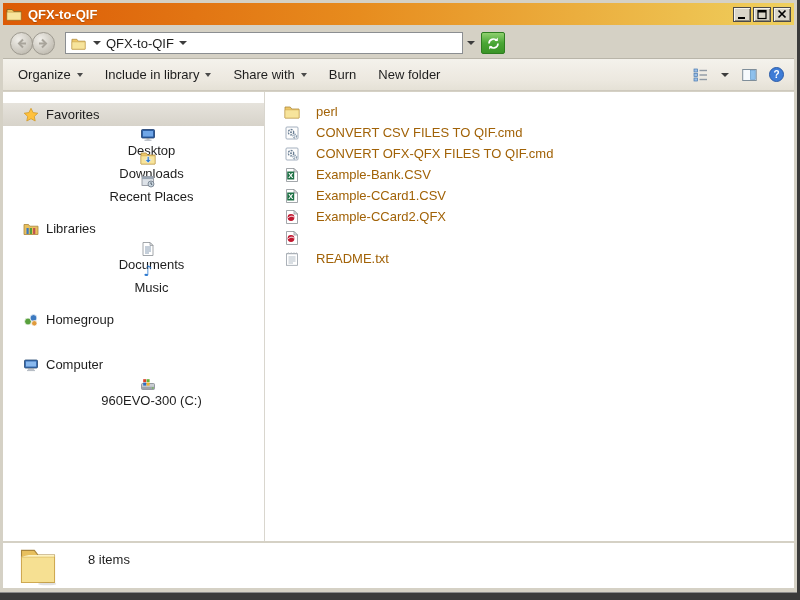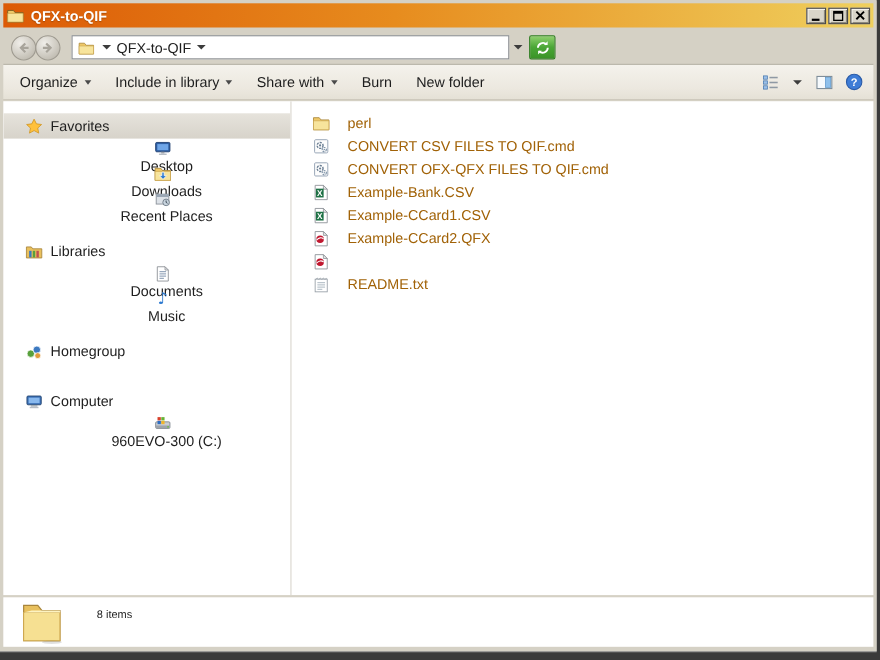--- a/index.html
+++ b/index.html
@@ -103,21 +103,21 @@
   .nav-gap{height:22px;}
   .filelist{flex:1;padding-top:9px;overflow:hidden;}
   .file-row{height:21px;display:flex;align-items:center;padding-left:19px;font-size:13px;color:#a16207;cursor:default;gap:10px;}
   .file-row .fi{width:16px;height:16px;flex:none;margin-right:6px;display:flex;align-items:center;justify-content:center;}
   
   .details{
     position:absolute;left:3px;right:3px;bottom:4px;height:45px;background:#fff;
     display:flex;align-items:center;
   }
   .details .big-folder{margin-left:13px;width:44px;height:42px;flex:none;}
-  .details .d-text{margin-left:28px;font-size:10px;color:#1e1e1e;margin-bottom:12px;}
+  .details .d-text{margin-left:28px;font-size:13px;color:#1e1e1e;margin-bottom:12px;}
   .music-glyph{font-family:"DejaVu Sans",sans-serif;font-size:15px;color:#2f7bd0;line-height:1;}
 </style>
 </head>
 <body>
 
 <div class="window">
 
   <div class="titlebar">
     <svg class="t-icon" viewBox="0 0 16 16">
       <path d="M1 3.5h5.2l1.6 2H15V14H1z" fill="#efc868" stroke="#7a5c20" stroke-width=".8"></path>

